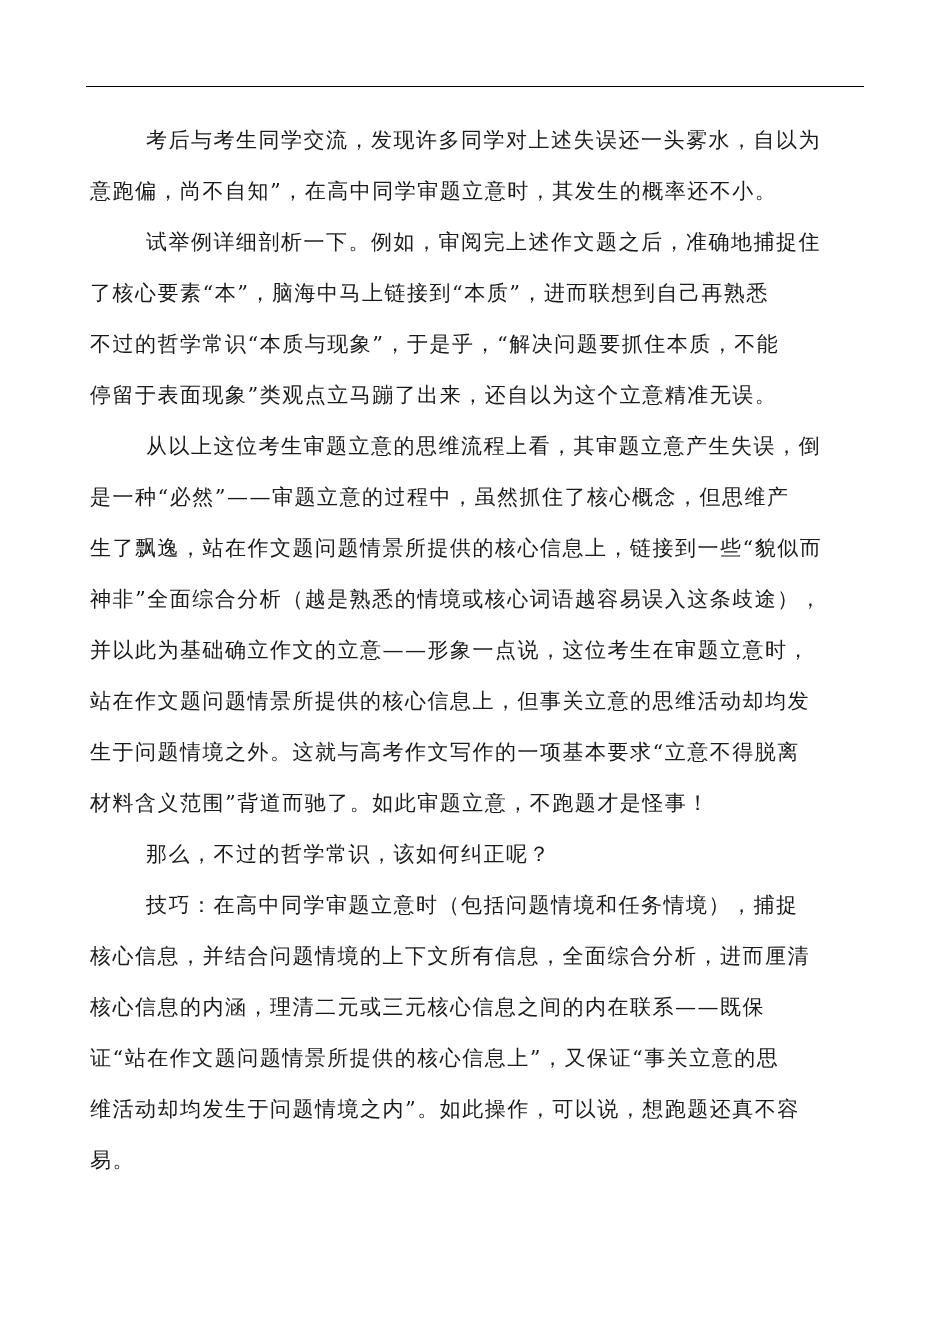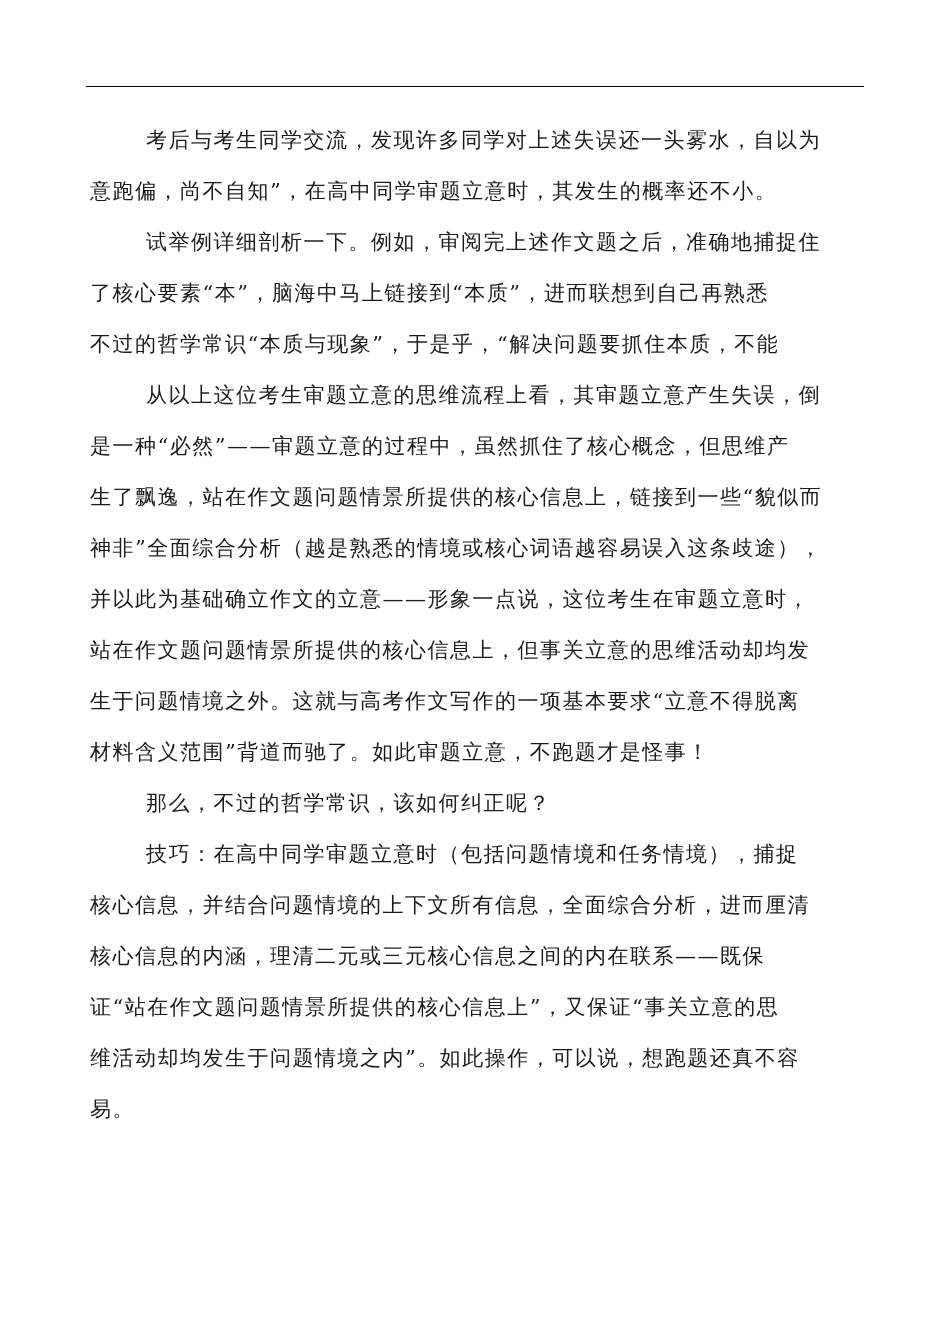--- a/index.html
+++ b/index.html
@@ -21,20 +21,21 @@
 
   <div>
     <div class="line indent">考后与考生同学交流，发现许多同学对上述失误还一头雾水，自以为</div>
     <div class="line">意跑偏，尚不自知”，在高中同学审题立意时，其发生的概率还不小。</div>
   </div>
 
   <div>
     <div class="line indent">试举例详细剖析一下。例如，审阅完上述作文题之后，准确地捕捉住</div>
     <div class="line">了核心要素“本”，脑海中马上链接到“本质”，进而联想到自己再熟悉</div>
     <div class="line">不过的哲学常识“本质与现象”，于是乎，“解决问题要抓住本质，不能</div>
+    <div class="line">停留于表面现象”类观点立马蹦了出来，还自以为这个立意精准无误。</div>
   </div>
 
   <div>
     <div class="line indent">从以上这位考生审题立意的思维流程上看，其审题立意产生失误，倒</div>
     <div class="line">是一种“必然”——审题立意的过程中，虽然抓住了核心概念，但思维产</div>
     <div class="line">生了飘逸，站在作文题问题情景所提供的核心信息上，链接到一些“貌似而</div>
     <div class="line">神非”全面综合分析（越是熟悉的情境或核心词语越容易误入这条歧途），</div>
     <div class="line">并以此为基础确立作文的立意——形象一点说，这位考生在审题立意时，</div>
     <div class="line">站在作文题问题情景所提供的核心信息上，但事关立意的思维活动却均发</div>
     <div class="line">生于问题情境之外。这就与高考作文写作的一项基本要求“立意不得脱离</div>

